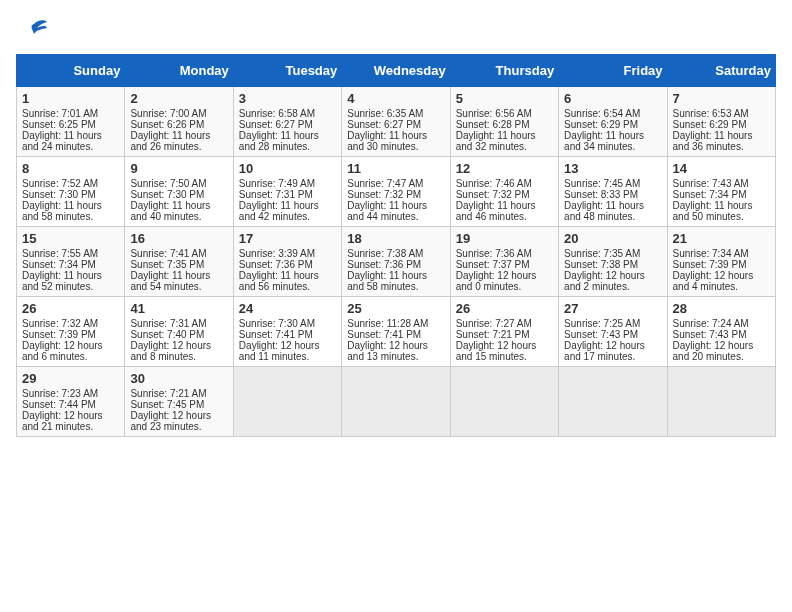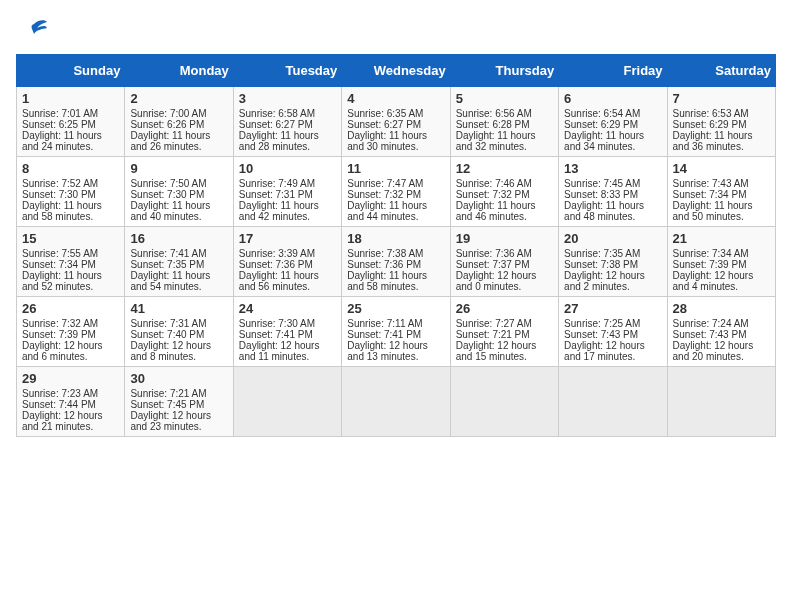--- a/index.html
+++ b/index.html
@@ -279,21 +279,21 @@
         </td>
         <td>
           <span class="day-num">24</span>
           <div>Sunrise: 7:30 AM</div>
           <div>Sunset: 7:41 PM</div>
           <div>Daylight: 12 hours</div>
           <div>and 11 minutes.</div>
         </td>
         <td>
           <span class="day-num">25</span>
-          <div>Sunrise: 7:11 AM</div>
+          <div>Sunrise: 11:28 AM</div>
           <div>Sunset: 7:41 PM</div>
           <div>Daylight: 12 hours</div>
           <div>and 13 minutes.</div>
         </td>
         <td>
           <span class="day-num">26</span>
           <div>Sunrise: 7:27 AM</div>
           <div>Sunset: 7:21 PM</div>
           <div>Daylight: 12 hours</div>
           <div>and 15 minutes.</div>

